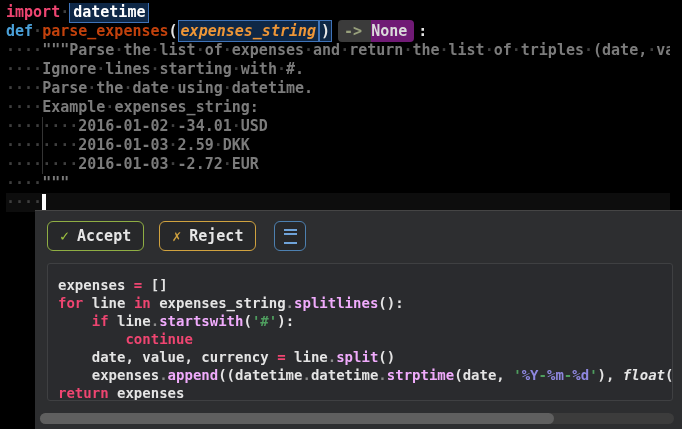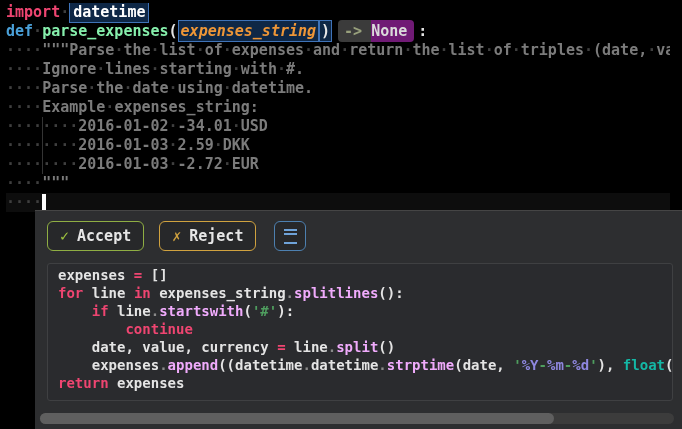--- a/index.html
+++ b/index.html
@@ -14,29 +14,29 @@
     font:700 15px/19px "DejaVu Sans Mono",monospace;
     white-space:pre;color:#e4e4e4;overflow:hidden;
   }
   .code-line{height:19px;}
   .editor .code-line:nth-child(11){background:rgba(255,255,255,.05);}
   .indent-guide{position:absolute;left:42px;top:117px;width:1px;height:57px;background:#343434;}
 
   
   .tk-kw{color:#ef4571;}
   .tk-defkw{color:#4aa0d8;}
-  .tk-fn{color:#86efac;}
+  .tk-fn{color:#c2410c;}
   .tk-txt{color:#e4e4e4;}
   .tk-com{color:#7b7b7b;}
   .tk-ws{color:#3f3f3f;}
   .tk-meth{color:#f0abfc;}
   .tk-str{color:#4f9e5f;}
   .tk-fmt{color:#8f87e0;}
   .tk-dot{color:#8a8a8a;}
-  .tk-builtin{color:#14b8a6;}
+  .tk-builtin{color:#e5e5e5;font-style:italic;}
   .tk-hlword{color:#fff;border:1px solid #3f73b8;background:#0e2746;padding:1px 3px;}
   .tk-hlparam{color:#ee9637;font-style:italic;border:1px solid #3f73b8;background:#0e2746;padding:1px 2px;}
   .tk-hlbr{color:#e8e8e8;border:1px solid #3f73b8;background:#0e2746;padding:1px 1px;}
   .tk-gl{color:#98a07c;background:#3b3b3b;padding:2px 0 2px 6px;border-radius:4px 0 0 4px;margin-left:6px;}
   .tk-gr{color:#dadada;background:#701a75;padding:2px 7px 2px 0;border-radius:0 4px 4px 0;margin-right:4px;}
   .tk-caret{display:inline-block;width:4px;height:16px;background:#fdfdfd;vertical-align:-3px;}
 
   
   .panel{
     position:absolute;left:35px;top:210px;right:0;bottom:0;
@@ -53,21 +53,21 @@
   .btn.reject{border:1px solid #d0a23f;margin-left:2px;}
   .btn .ic-x{color:#d0a23f;}
   .btn.menu{border:1px solid #4d80b0;width:32px;padding:0;justify-content:center;margin-left:5px;}
   .hamburger{display:inline-block;position:relative;width:13px;height:11px;
     border-top:2px solid #6fa3d9;border-bottom:2px solid #6fa3d9;}
   .hamburger::after{content:"";position:absolute;left:0;right:0;top:2.5px;height:2px;background:#6fa3d9;}
 
   .codeblock{
     position:absolute;left:12px;right:9px;top:52px;bottom:28px;
     background:#2a2b2e;border:1px solid #3f4042;border-radius:3px;
-    padding:2px 10px;overflow:hidden;
+    padding:12px 10px;overflow:hidden;
     font:700 14px/18px "DejaVu Sans Mono",monospace;
     white-space:pre;color:#e4e4e4;
   }
   .codeblock .code-line{height:18px;}
 
   .hscroll{position:absolute;left:5px;right:8px;bottom:5px;height:11px;border-radius:6px;background:#3c3c3c;}
   .hthumb{position:absolute;left:0;top:0;height:11px;width:81%;border-radius:6px;background:#5f5f5f;}
 </style>
 </head>
 <body>

